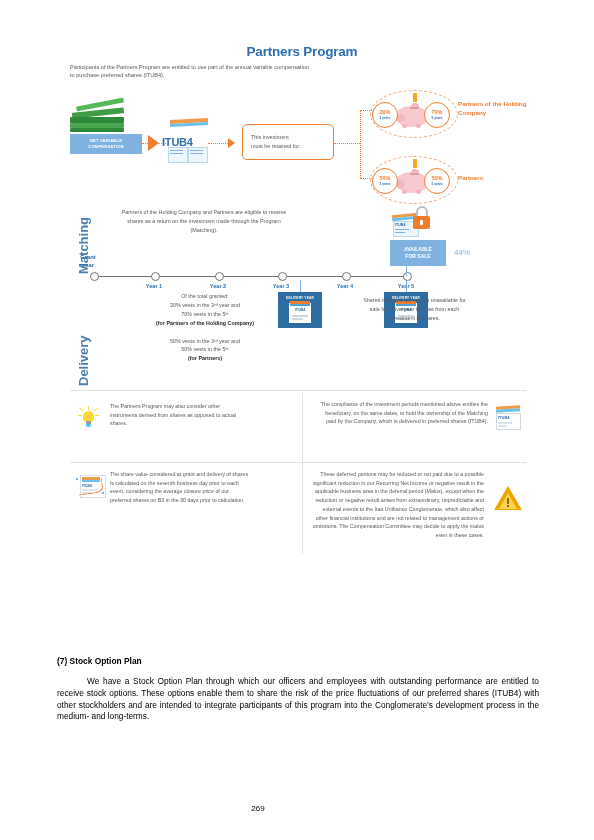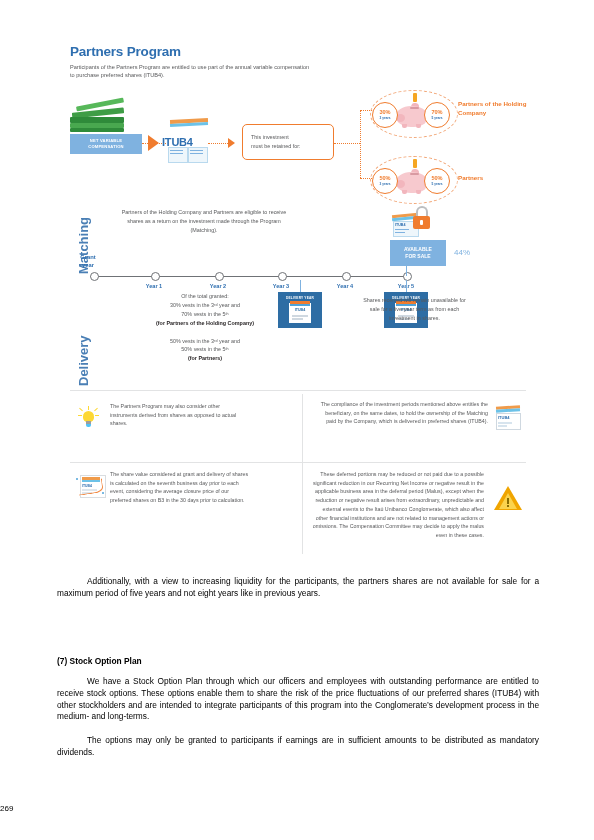--- a/index.html
+++ b/index.html
@@ -29,20 +29,21 @@
     top: 44px;
     width: 472px;
     height: 515px;
   }
   .ig-title {
     font-size: 13.5px;
     font-weight: bold;
     color: #2f6fb0;
     letter-spacing: -0.2px;
     margin: 0 0 4px 8px;
+    text-align: center;
   }
   .ig-sub {
     font-size: 5.6px;
     line-height: 1.5;
     color: #58595b;
     margin: 0 0 0 8px;
     width: 240px;
   }
 
   
@@ -256,21 +257,21 @@
     color: #000;
     text-align: justify;
   }
   .body-text p { margin: 0 0 10px 0; text-indent: 30px; }
   .section-head {
     position: absolute; left: 57px;
     font-size: 8.4px; font-weight: bold; color: #000;
   }
   .page-num {
     position: absolute; left: 0; top: 804px; width: 516px;
-    text-align: left; font-size: 8px; color: #000;
+    text-align: center; font-size: 8px; color: #000;
   }
 </style>
 </head>
 <body>
 
 <div class="page">
 
   <div class="info">
 
     <div class="ig-title">Partners Program</div>
@@ -497,24 +498,22 @@
       <div class="warn-ico" style="left:432px;top:96px;">
         <div style="position:absolute;left:0;top:0;width:0;height:0;border-left:14px solid transparent;border-right:14px solid transparent;border-bottom:24px solid #f0a500;"></div>
         <div style="position:absolute;left:5px;top:7px;width:0;height:0;border-left:9px solid transparent;border-right:9px solid transparent;border-bottom:16px solid #fbd34d;"></div>
         <div style="position:absolute;left:13px;top:12px;width:2px;height:6px;background:#8a6d00;"></div>
         <div style="position:absolute;left:13px;top:19px;width:2px;height:2px;background:#8a6d00;"></div>
       </div>
     </div>
   </div>
 
   <div class="body-text" style="top:566px;">
-    <p style="margin-top:10px;">Additionally, with a view to increasing liquidity for the participants, the partners shares are not available for sale for a maximum period of five years and not eight years like in previous years.</p>
   </div>
 
   <div class="section-head" style="top:656px;">(7) Stock Option Plan</div>
 
   <div class="body-text" style="top:676px;">
     <p>We have a Stock Option Plan through which our officers and employees with outstanding performance are entitled to receive stock options. These options enable them to share the risk of the price fluctuations of our preferred shares (ITUB4) with other stockholders and are intended to integrate participants of this program into the Conglomerate’s development process in the medium- and long-terms.</p>
-    <p style="margin-top:12px;">The options may only be granted to participants if earnings are in sufficient amounts to be distributed as mandatory dividends.</p>
   </div>
 
   <div class="page-num">269</div>
 </div>
 
 </body></html>

